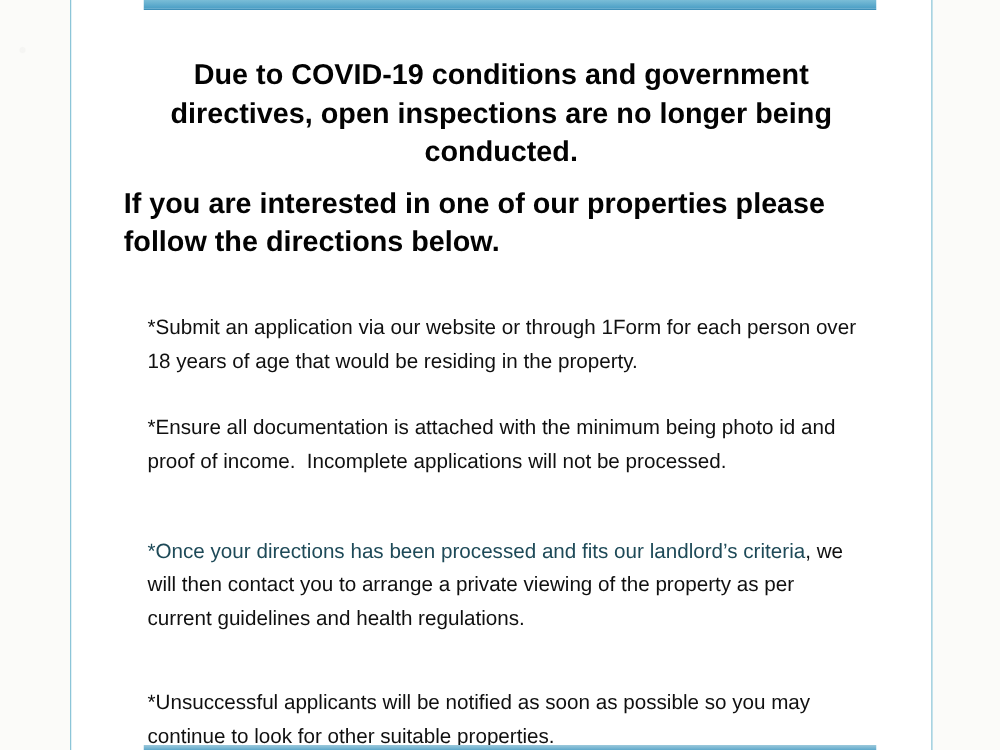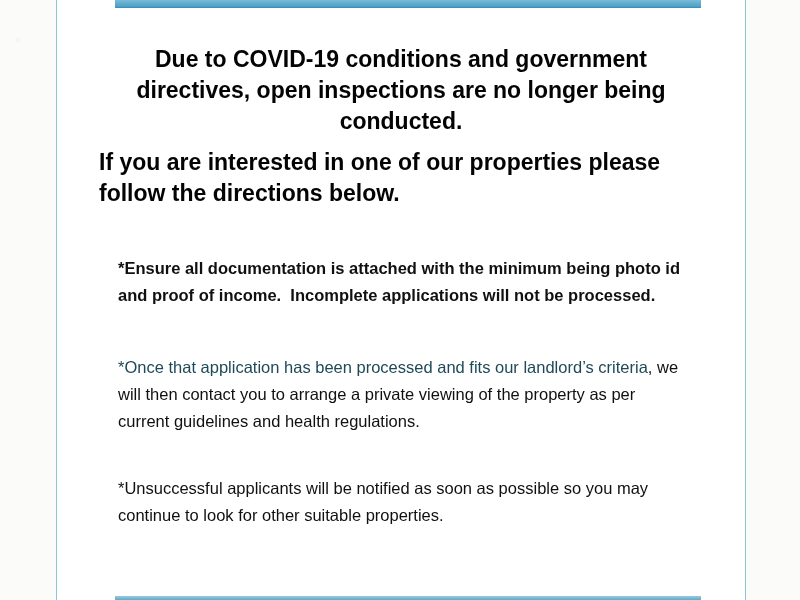--- a/index.html
+++ b/index.html
@@ -55,39 +55,40 @@
     color: #030303;
   }
   .para {
     margin: 0 56px 0 61px;
     font-size: 16.5px;
     line-height: 27px;
     color: #101010;
     white-space: pre-wrap;
   }
   .para.p1 { margin-top: 40px; }
-  .para.p2 { margin-top: 46px; font-weight: bold; }
+  .para.p2 { margin-top: 26px; }
   .para.p3 { margin-top: 45px; }
   .para.p4 { margin-top: 40px; }
   .hl { color: #1e4a58; }
 </style>
 </head>
 <body>
 
 <div class="canvas">
   <div class="page">
 
     <div class="bar-top"></div>
 
     <div class="h-primary">Due to COVID-19 conditions and government directives, open inspections are no longer being conducted.</div>
 
     <div class="h-secondary">If you are interested in one of our properties please follow the directions below.</div>
 
+    <div class="para p1">*Submit an application via our website or through 1Form for each person over 18 years of age that would be residing in the property.</div>
 
     <div class="para p2">*Ensure all documentation is attached with the minimum being photo id and proof of income.  Incomplete applications will not be processed.</div>
 
-    <div class="para p3"><span class="hl">*Once that application has been processed and fits our landlord’s criteria</span><span>, we will then contact you to arrange a private viewing of the property as per current guidelines and health regulations.</span></div>
+    <div class="para p3"><span class="hl">*Once your directions has been processed and fits our landlord’s criteria</span><span>, we will then contact you to arrange a private viewing of the property as per current guidelines and health regulations.</span></div>
 
     <div class="para p4">*Unsuccessful applicants will be notified as soon as possible so you may continue to look for other suitable properties.</div>
 
     <div class="bar-bottom"></div>
   </div>
 </div>
 
 </body></html>

